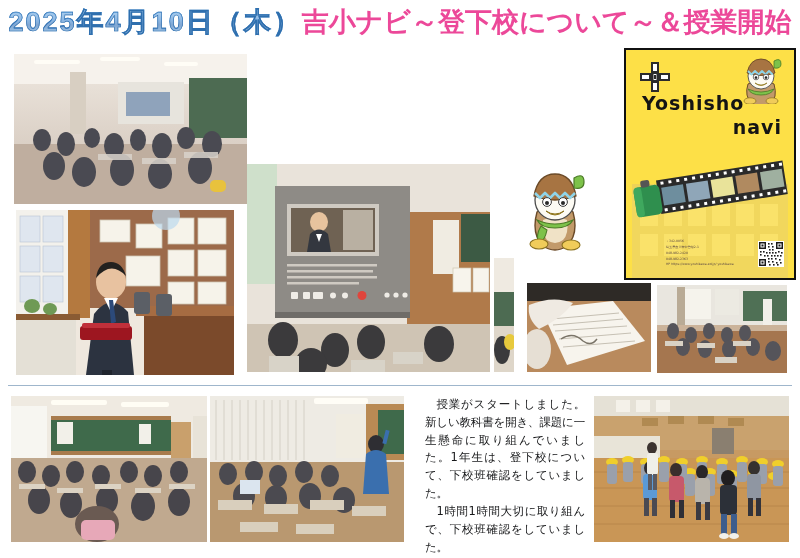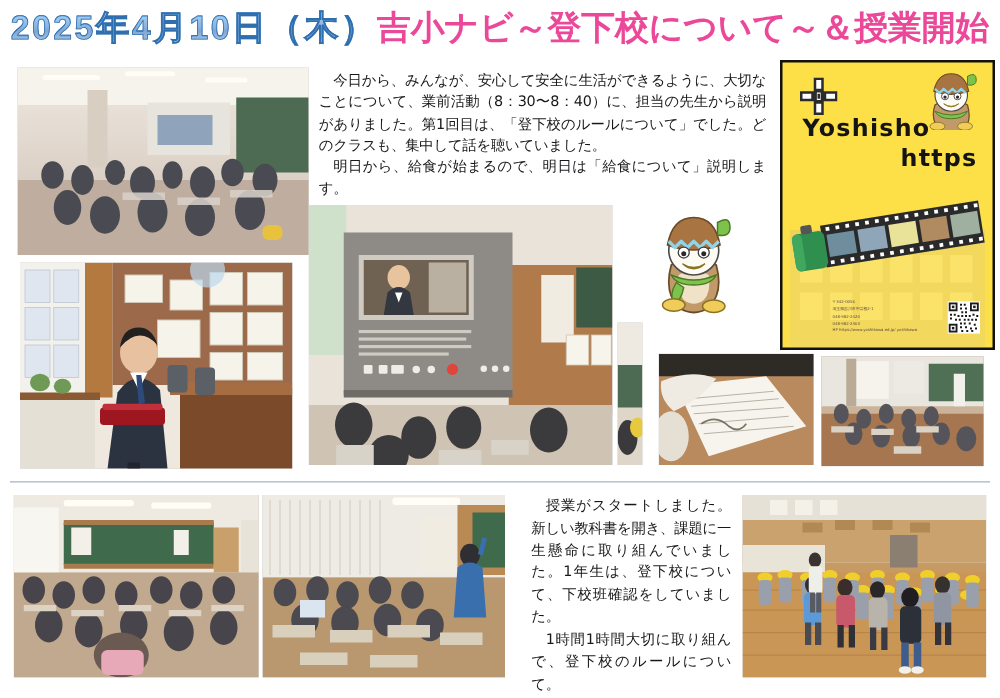--- a/index.html
+++ b/index.html
@@ -317,24 +317,20 @@
       <path d="M27 43 q9 6 18 0 q-9 8 -18 0z" fill="#f2d34e" stroke="#8a7220" stroke-width="1"></path>
 
       <path d="M18 52 q18 8 36 0 q-4 8 -18 8 q-14 0 -18 -8z" fill="#7dc24a" stroke="#4b7a27" stroke-width="1.2"></path>
       <path d="M22 58 q-6 10 -2 18 q6 -4 8 -14z" fill="#7dc24a" stroke="#4b7a27" stroke-width="1.1"></path>
 
       <ellipse cx="20" cy="76" rx="9" ry="5" fill="#f0cc5a" stroke="#8a7220" stroke-width="1.1"></ellipse>
       <ellipse cx="52" cy="77" rx="9" ry="5" fill="#f0cc5a" stroke="#8a7220" stroke-width="1.1"></ellipse>
     </svg>
   </div>
 
-  <div class="bodytext" style="left:255px;top:56px;width:358px;">
-    <p class="ind">今日から、みんなが、安心して安全に生活ができるように、大切なことについて、業前活動（8：30〜8：40）に、担当の先生から説明がありました。第1回目は、「登下校のルールについて」でした。どのクラスも、集中して話を聴いていました。</p>
-    <p class="ind">明日から、給食が始まるので、明日は「給食について」説明します。</p>
-  </div>
 
   <div class="navi-card">
 
     <svg class="navi-bg" viewBox="0 0 168 120" preserveAspectRatio="none">
       <rect x="6" y="34" width="156" height="86" fill="#cbb9ae"></rect>
       <rect x="6" y="26" width="156" height="10" fill="#b9a396"></rect>
       <g fill="#f3ece8">
         <rect x="14" y="46" width="18" height="22"></rect>
           <rect x="38" y="46" width="18" height="22"></rect>
         <rect x="62" y="46" width="18" height="22"></rect>
@@ -377,21 +373,21 @@
       <circle cx="20" cy="21.6" r="1.3" fill="#2a2a2a"></circle>
         <circle cx="30" cy="21.6" r="1.3" fill="#2a2a2a"></circle>
       <path d="M19 27 q6 4 12 0 q-6 5 -12 0z" fill="#f2d34e" stroke="#8a7220" stroke-width=".7"></path>
       <path d="M12 33 q13 6 26 0 q-3 6 -13 6 q-10 0 -13 -6z" fill="#7dc24a" stroke="#4b7a27" stroke-width=".8"></path>
       <ellipse cx="14" cy="45" rx="6" ry="3.2" fill="#f0cc5a" stroke="#8a7220" stroke-width=".7"></ellipse>
       <ellipse cx="36" cy="45" rx="6" ry="3.2" fill="#f0cc5a" stroke="#8a7220" stroke-width=".7"></ellipse>
     </svg>
 
     <div class="navi-title">
       <span>Yoshisho</span>
-      <span class="l2">https</span>
+      <span class="l2">navi</span>
     </div>
 
     <svg class="filmstrip" viewBox="0 0 158 62">
       <g transform="rotate(-9 79 31)">
         <rect x="26" y="14" width="128" height="34" fill="#2a2a2a"></rect>
         <g fill="#ffffff">
           <rect x="30" y="16" width="3" height="3"></rect>
             <rect x="38" y="16" width="3" height="3"></rect>
           <rect x="46" y="16" width="3" height="3"></rect>
             <rect x="54" y="16" width="3" height="3"></rect>
@@ -692,16 +688,16 @@
           <rect x="53" y="57" width="11" height="22" rx="3" fill="#efefe9"></rect>
           <rect x="54" y="78" width="4" height="16" fill="#5a5a62"></rect>
             <rect x="59" y="78" width="4" height="16" fill="#5a5a62"></rect>
         </g>
       </g>
     </svg>
   </div>
 
   <div class="bodytext" style="left:425px;top:396px;width:160px;line-height:1.55;">
     <p class="ind">授業がスタートしました。新しい教科書を開き、課題に一生懸命に取り組んでいました。1年生は、登下校について、下校班確認をしていました。</p>
-    <p class="ind">1時間1時間大切に取り組んで、登下校のルールについて。</p>
+    <p class="ind">1時間1時間大切に取り組んで、下校班確認をしていました。</p>
   </div>
 
 </div>
 
 </body></html>

